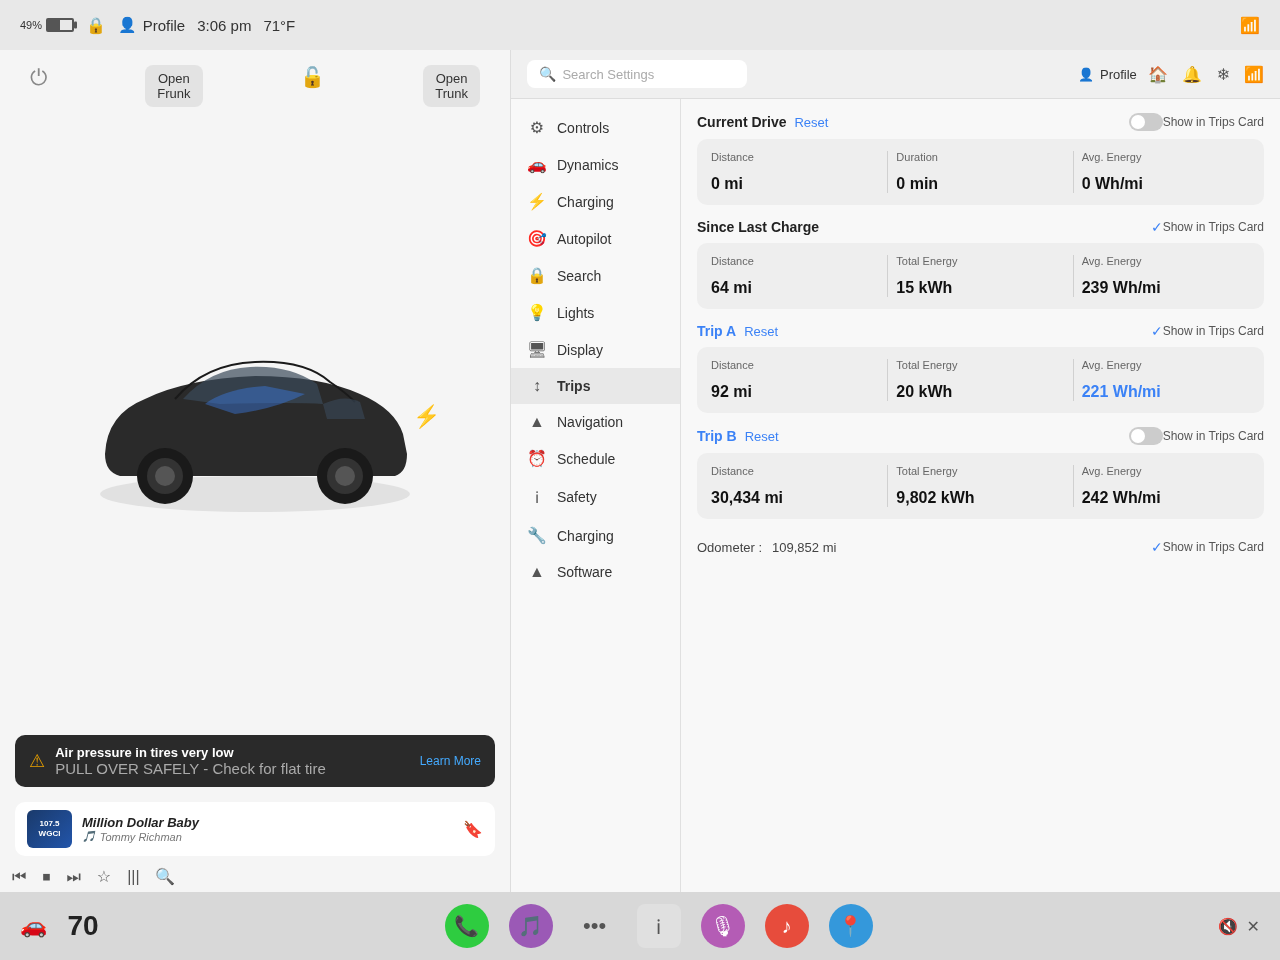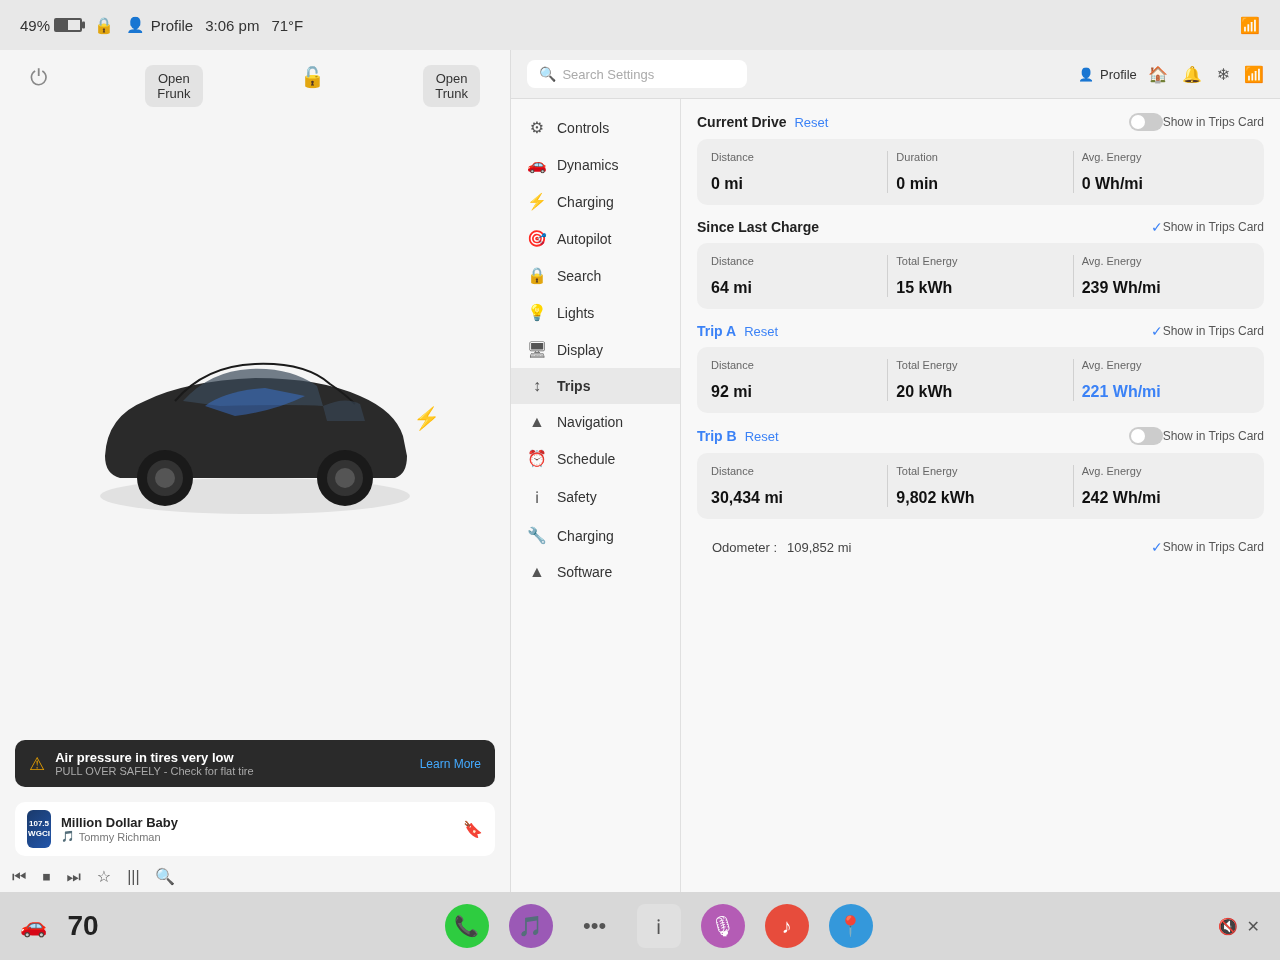--- a/index.html
+++ b/index.html
@@ -20,21 +20,21 @@
       display: flex;
       align-items: center;
       padding: 0 20px;
       gap: 12px;
       flex-shrink: 0;
     }
     .status-bar .battery {
       display: flex;
       align-items: center;
       gap: 4px;
-      font-size: 15px;
+      font-size: 11px;
       color: #333;
     }
     .battery-bar {
       width: 28px;
       height: 14px;
       border: 2px solid #555;
       border-radius: 2px;
       position: relative;
     }
     .battery-fill {
@@ -149,57 +149,58 @@
       flex-shrink: 0;
     }
     .alert-text {
       flex: 1;
     }
     .alert-title {
       font-size: 13px;
       font-weight: 600;
     }
     .alert-subtitle {
-      font-size: 11px;
+      font-size: 15px;
       color: #aaa;
     }
     .alert-learn {
       color: #4af;
       font-size: 12px;
       cursor: pointer;
       white-space: nowrap;
     }
 
     
     .music-player {
       margin: 5px 15px;
       background: white;
       border-radius: 10px;
       padding: 8px 12px;
       display: flex;
       align-items: center;
       gap: 10px;
     }
     .station-logo {
-      width: 24px;
+      width: 45px;
       height: 38px;
       border-radius: 6px;
       background: linear-gradient(135deg, #1a3a6b, #2255aa);
       display: flex;
       align-items: center;
       justify-content: center;
       flex-shrink: 0;
       color: white;
       font-size: 9px;
       font-weight: bold;
       text-align: center;
       line-height: 1.1;
     }
     .music-info {
       flex: 1;
+      font-style: italic;
     }
     .music-title {
       font-size: 13px;
       font-weight: 600;
       color: #222;
     }
     .music-artist {
       font-size: 11px;
       color: #777;
       display: flex;
@@ -436,21 +437,20 @@
 
     .odometer-row {
       display: flex;
       align-items: center;
       gap: 10px;
       padding: 6px 0;
     }
     .odometer-label {
       font-size: 13px;
       color: #444;
-      margin-left: 15px;
     }
     .odometer-value {
       font-size: 13px;
       color: #444;
       font-weight: 500;
     }
   </style>
 </head>
 <body>
 

